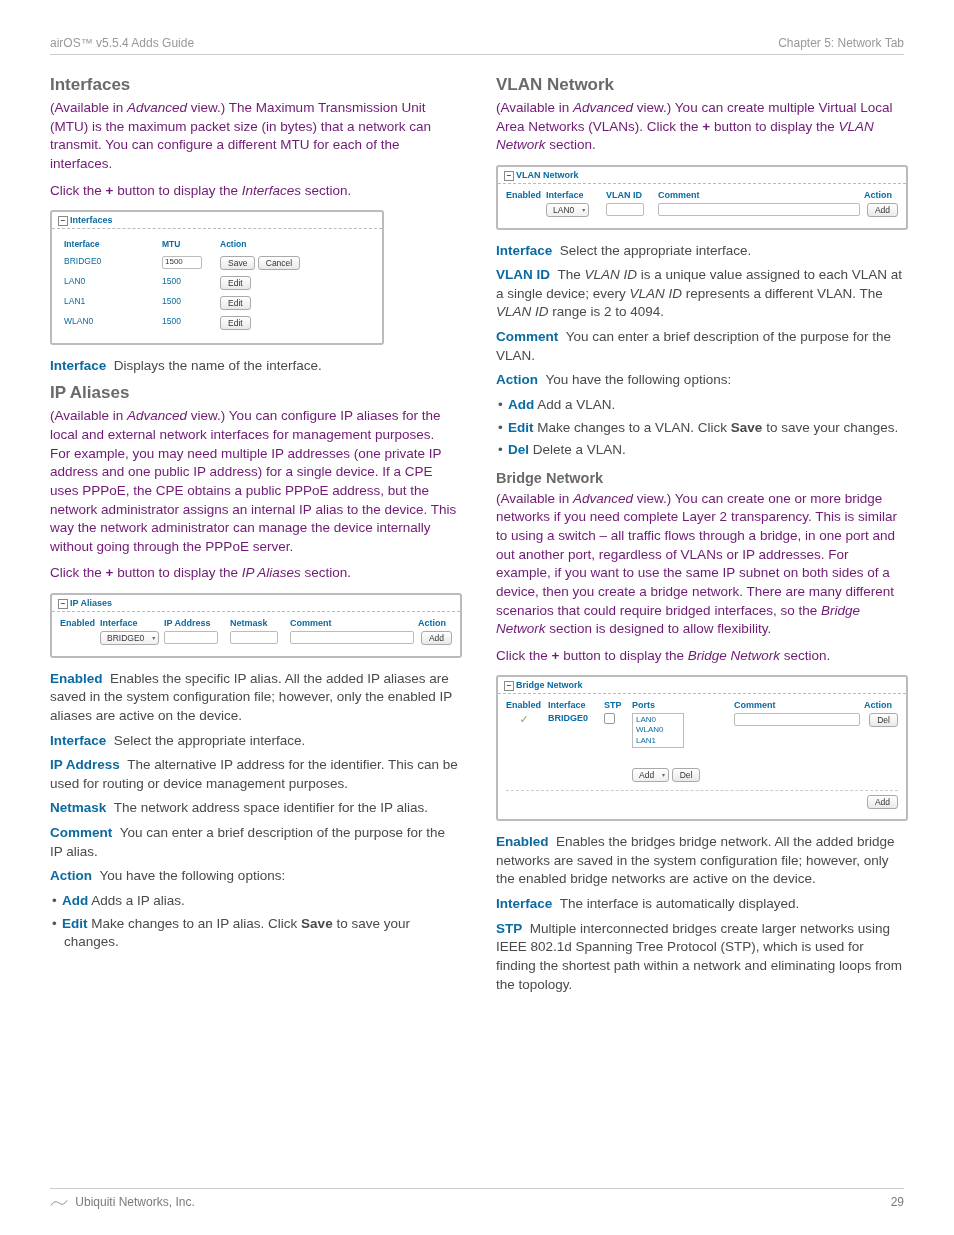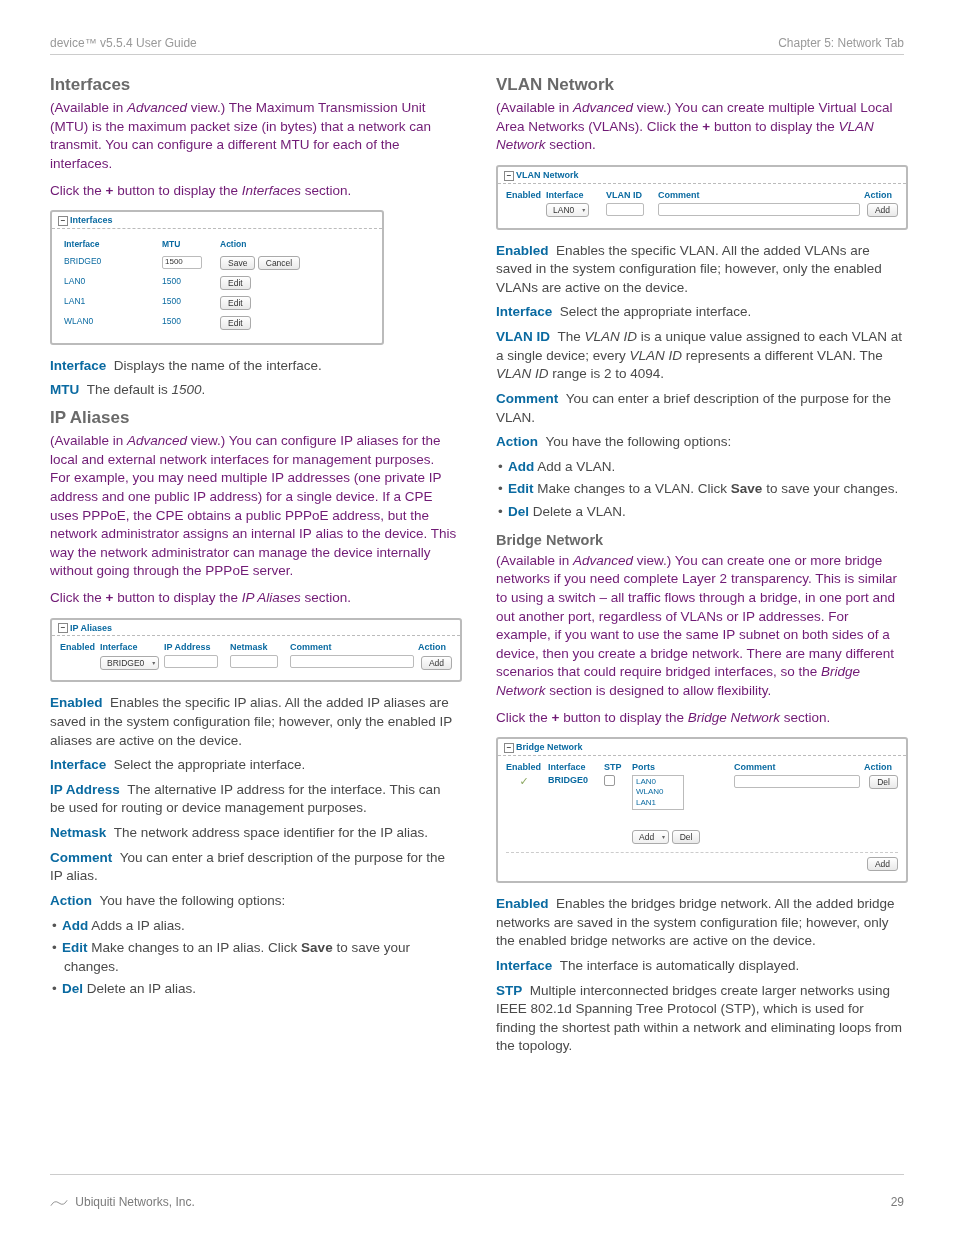--- a/index.html
+++ b/index.html
@@ -188,42 +188,42 @@
   }
   .footer {
     position: absolute;
     left: 50px;
     right: 50px;
     bottom: 26px;
     display: flex;
     justify-content: space-between;
     align-items: center;
     border-top: 1px solid #ccc;
-    padding-top: 20px;
+    padding-top: 6px;
     font-size: 12px;
     color: #7a7a7a;
   }
   .logo {
     width: 18px; height: 10px;
     display: inline-block;
     margin-right: 4px;
     vertical-align: middle;
   }
   .shot.small1 { width: 330px; }
   .shot.full  { width: 100%; }
   .flex { display: flex; }
   .right-act { text-align: right; }
 </style>
 </head>
 <body>
 
 <div class="page">
 
   <div class="header">
-    <span>device™ v5.5.4 User Guide</span>
+    <span>airOS™ v5.5.4 Adds Guide</span>
     <span>Chapter 5: Network Tab</span>
   </div>
 
   <div class="columns">
 
     <div class="col">
       <h2>Interfaces</h2>
       <p>
         (Available in <span class="italic">Advanced</span> view.) The Maximum Transmission Unit (MTU) is the maximum packet size (in bytes) that a network can transmit. You can configure a different MTU for each of the interfaces.
       </p>
@@ -260,21 +260,20 @@
               <td>WLAN0</td>
               <td>1500</td>
               <td><span class="btn">Edit</span></td>
             </tr>
           </tbody>
             </table>
         </div>
       </div>
 
       <div class="def-line"><span class="lead">Interface</span>&nbsp;&nbsp;<span>Displays the name of the interface.</span></div>
-      <div class="def-line"><span class="lead">MTU</span>&nbsp;&nbsp;<span>The default is </span><span class="italic">1500</span><span>.</span></div>
 
       <h2>IP Aliases</h2>
       <p>
         (Available in <span class="italic">Advanced</span> view.) You can configure IP aliases for the local and external network interfaces for management purposes. For example, you may need multiple IP addresses (one private IP address and one public IP address) for a single device. If a CPE uses PPPoE, the CPE obtains a public PPPoE address, but the network administrator assigns an internal IP alias to the device. This way the network administrator can manage the device internally without going through the PPPoE server.
       </p>
       <p>
         <span>Click the </span><strong>+</strong><span> button to display the </span><span class="italic">IP Aliases</span><span> section.</span>
       </p>
 
       <div class="shot full">
@@ -294,28 +293,27 @@
             <div style="width:60px"><span class="txtbox" style="width:52px"></span></div>
             <div style="width:54px"><span class="txtbox" style="width:46px"></span></div>
             <div style="flex:1"><span class="txtbox" style="width:100%"></span></div>
             <div style="width:34px" class="right-act"><span class="btn">Add</span></div>
           </div>
         </div>
       </div>
 
       <div class="def-line"><span class="lead">Enabled</span>&nbsp;&nbsp;<span>Enables the specific IP alias. All the added IP aliases are saved in the system configuration file; however, only the enabled IP aliases are active on the device.</span></div>
       <div class="def-line"><span class="lead">Interface</span>&nbsp;&nbsp;<span>Select the appropriate interface.</span></div>
-      <div class="def-line"><span class="lead">IP Address</span>&nbsp;&nbsp;<span>The alternative IP address for the interface. This can be used for routing or device management purposes.</span></div>
+      <div class="def-line"><span class="lead">IP Address</span>&nbsp;&nbsp;<span>The alternative IP address for the identifier. This can be used for routing or device management purposes.</span></div>
       <div class="def-line"><span class="lead">Netmask</span>&nbsp;&nbsp;<span>The network address space identifier for the IP alias.</span></div>
       <div class="def-line"><span class="lead">Comment</span>&nbsp;&nbsp;<span>You can enter a brief description of the purpose for the IP alias.</span></div>
       <div class="def-line"><span class="lead">Action</span>&nbsp;&nbsp;<span>You have the following options:</span></div>
       <ul>
         <li><span class="blue" style="font-weight:700">Add</span><span> Adds a IP alias.</span></li>
         <li><span class="blue" style="font-weight:700">Edit</span><span> Make changes to an IP alias. Click </span><strong>Save</strong><span> to save your changes.</span></li>
-        <li><span class="blue" style="font-weight:700">Del</span><span> Delete an IP alias.</span></li>
       </ul>
     </div>
 
     <div class="col">
       <h2>VLAN Network</h2>
       <p>
         <span>(Available in </span><span class="italic">Advanced</span><span> view.) You can create multiple Virtual Local Area Networks (VLANs). Click the </span><strong>+</strong><span> button to display the </span><span class="italic">VLAN Network</span><span> section.</span>
       </p>
 
       <div class="shot full">
@@ -331,21 +329,20 @@
           <div class="flex" style="gap:6px;margin-top:3px;align-items:center">
             <div style="width:34px"></div>
             <div style="width:54px"><span class="sel">LAN0</span></div>
             <div style="width:46px"><span class="txtbox" style="width:36px"></span></div>
             <div style="flex:1"><span class="txtbox" style="width:100%"></span></div>
             <div style="width:34px" class="right-act"><span class="btn">Add</span></div>
           </div>
         </div>
       </div>
 
-      <div class="def-line"><span class="lead">Enabled</span>&nbsp;&nbsp;<span>Enables the specific VLAN. All the added VLANs are saved in the system configuration file; however, only the enabled VLANs are active on the device.</span></div>
       <div class="def-line"><span class="lead">Interface</span>&nbsp;&nbsp;<span>Select the appropriate interface.</span></div>
       <div class="def-line"><span class="lead">VLAN ID</span>&nbsp;&nbsp;<span>The </span><span class="italic">VLAN ID</span><span> is a unique value assigned to each VLAN at a single device; every </span><span class="italic">VLAN ID</span><span> represents a different VLAN. The </span><span class="italic">VLAN ID</span><span> range is 2 to 4094.</span></div>
       <div class="def-line"><span class="lead">Comment</span>&nbsp;&nbsp;<span>You can enter a brief description of the purpose for the VLAN.</span></div>
       <div class="def-line"><span class="lead">Action</span>&nbsp;&nbsp;<span>You have the following options:</span></div>
       <ul>
         <li><span class="blue" style="font-weight:700">Add</span><span> Add a VLAN.</span></li>
         <li><span class="blue" style="font-weight:700">Edit</span><span> Make changes to a VLAN. Click </span><strong>Save</strong><span> to save your changes.</span></li>
         <li><span class="blue" style="font-weight:700">Del</span><span> Delete a VLAN.</span></li>
       </ul>
 

